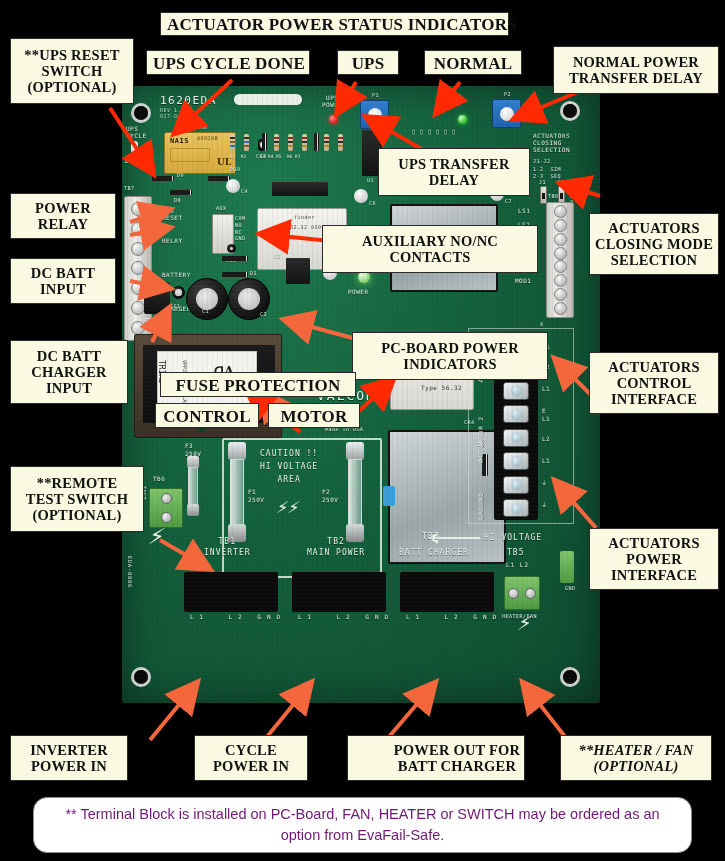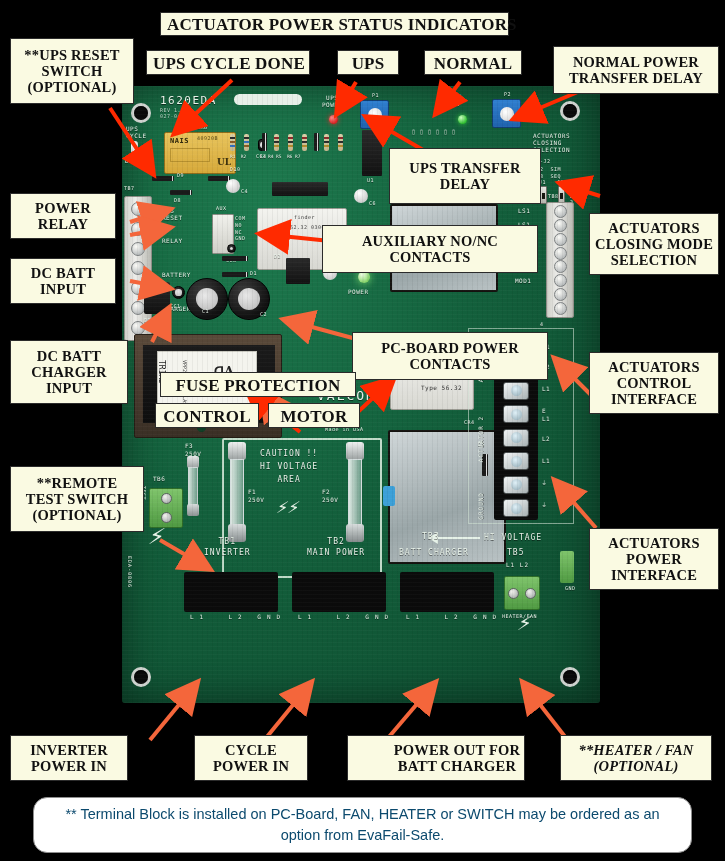--- a/index.html
+++ b/index.html
@@ -120,21 +120,21 @@
   .lbl.t15 { font-size:17px; }
 
   
   #arrows { position:absolute; inset:0; width:725px; height:861px; pointer-events:none; }
 
   
   .footer {
     position:absolute; left:33px; top:797px; width:659px; height:56px;
     background:#fff; border:1px solid #8e8e8e; border-radius:14px;
     display:flex; align-items:center; justify-content:center; text-align:center;
-    color:#0c4a6e; font-family:"Liberation Sans", sans-serif; font-size:14.5px;
+    color:#701a75; font-family:"Liberation Sans", sans-serif; font-size:14.5px;
     line-height:1.45; padding:0 22px;
   }
 </style>
 </head>
 <body>
 
 <div id="stage">
 
   <div class="pcb">
 
@@ -509,21 +509,21 @@
 
   <div class="lbl t15" style="left:146px;top:50px;width:164px;height:25px;line-height:19px;white-space:pre;">UPS CYCLE DONE</div>
 
   <div class="lbl t15" style="left:337px;top:50px;width:62px;height:25px;line-height:19px;white-space:pre;">UPS</div>
 
   <div class="lbl t15" style="left:424px;top:50px;width:98px;height:25px;line-height:19px;white-space:pre;">NORMAL</div>
 
   <div class="lbl t14" style="left:553px;top:46px;width:166px;height:48px;display:flex;align-items:center;justify-content:center;white-space:pre;">NORMAL POWER
 TRANSFER DELAY</div>
 
-  <div class="lbl t14" style="left:389px;top:148px;width:152px;height:56px;display:flex;align-items:center;justify-content:center;white-space:pre;">UPS TRANSFER
+  <div class="lbl t14" style="left:378px;top:148px;width:152px;height:48px;display:flex;align-items:center;justify-content:center;white-space:pre;">UPS TRANSFER
 DELAY</div>
 
   <div class="lbl t14" style="left:10px;top:193px;width:106px;height:46px;display:flex;align-items:center;justify-content:center;white-space:pre;">POWER
 RELAY</div>
 
   <div class="lbl t14" style="left:10px;top:258px;width:106px;height:46px;display:flex;align-items:center;justify-content:center;white-space:pre;">DC BATT
 INPUT</div>
 
   <div class="lbl t14" style="left:10px;top:340px;width:118px;height:64px;display:flex;align-items:center;justify-content:center;white-space:pre;">DC BATT
 CHARGER
@@ -538,21 +538,21 @@
 
   <div class="lbl t14" style="left:589px;top:352px;width:130px;height:62px;display:flex;align-items:center;justify-content:center;white-space:pre;">ACTUATORS
 CONTROL
 INTERFACE</div>
 
   <div class="lbl t14" style="left:589px;top:528px;width:130px;height:62px;display:flex;align-items:center;justify-content:center;white-space:pre;">ACTUATORS
 POWER
 INTERFACE</div>
 
   <div class="lbl t14" style="left:352px;top:332px;width:196px;height:48px;display:flex;align-items:center;justify-content:center;white-space:pre;">PC-BOARD POWER
-CONTACTS</div>
+INDICATORS</div>
 
   <div class="lbl t15" style="left:160px;top:372px;width:196px;height:25px;line-height:19px;white-space:pre;">FUSE PROTECTION</div>
 
   <div class="lbl t15" style="left:155px;top:403px;width:104px;height:25px;line-height:19px;white-space:pre;">CONTROL</div>
 
   <div class="lbl t15" style="left:268px;top:403px;width:92px;height:25px;line-height:19px;white-space:pre;">MOTOR</div>
 
   <div class="lbl t14" style="left:10px;top:466px;width:134px;height:66px;display:flex;align-items:center;justify-content:center;white-space:pre;">**REMOTE
 TEST SWITCH
 (OPTIONAL)</div>

